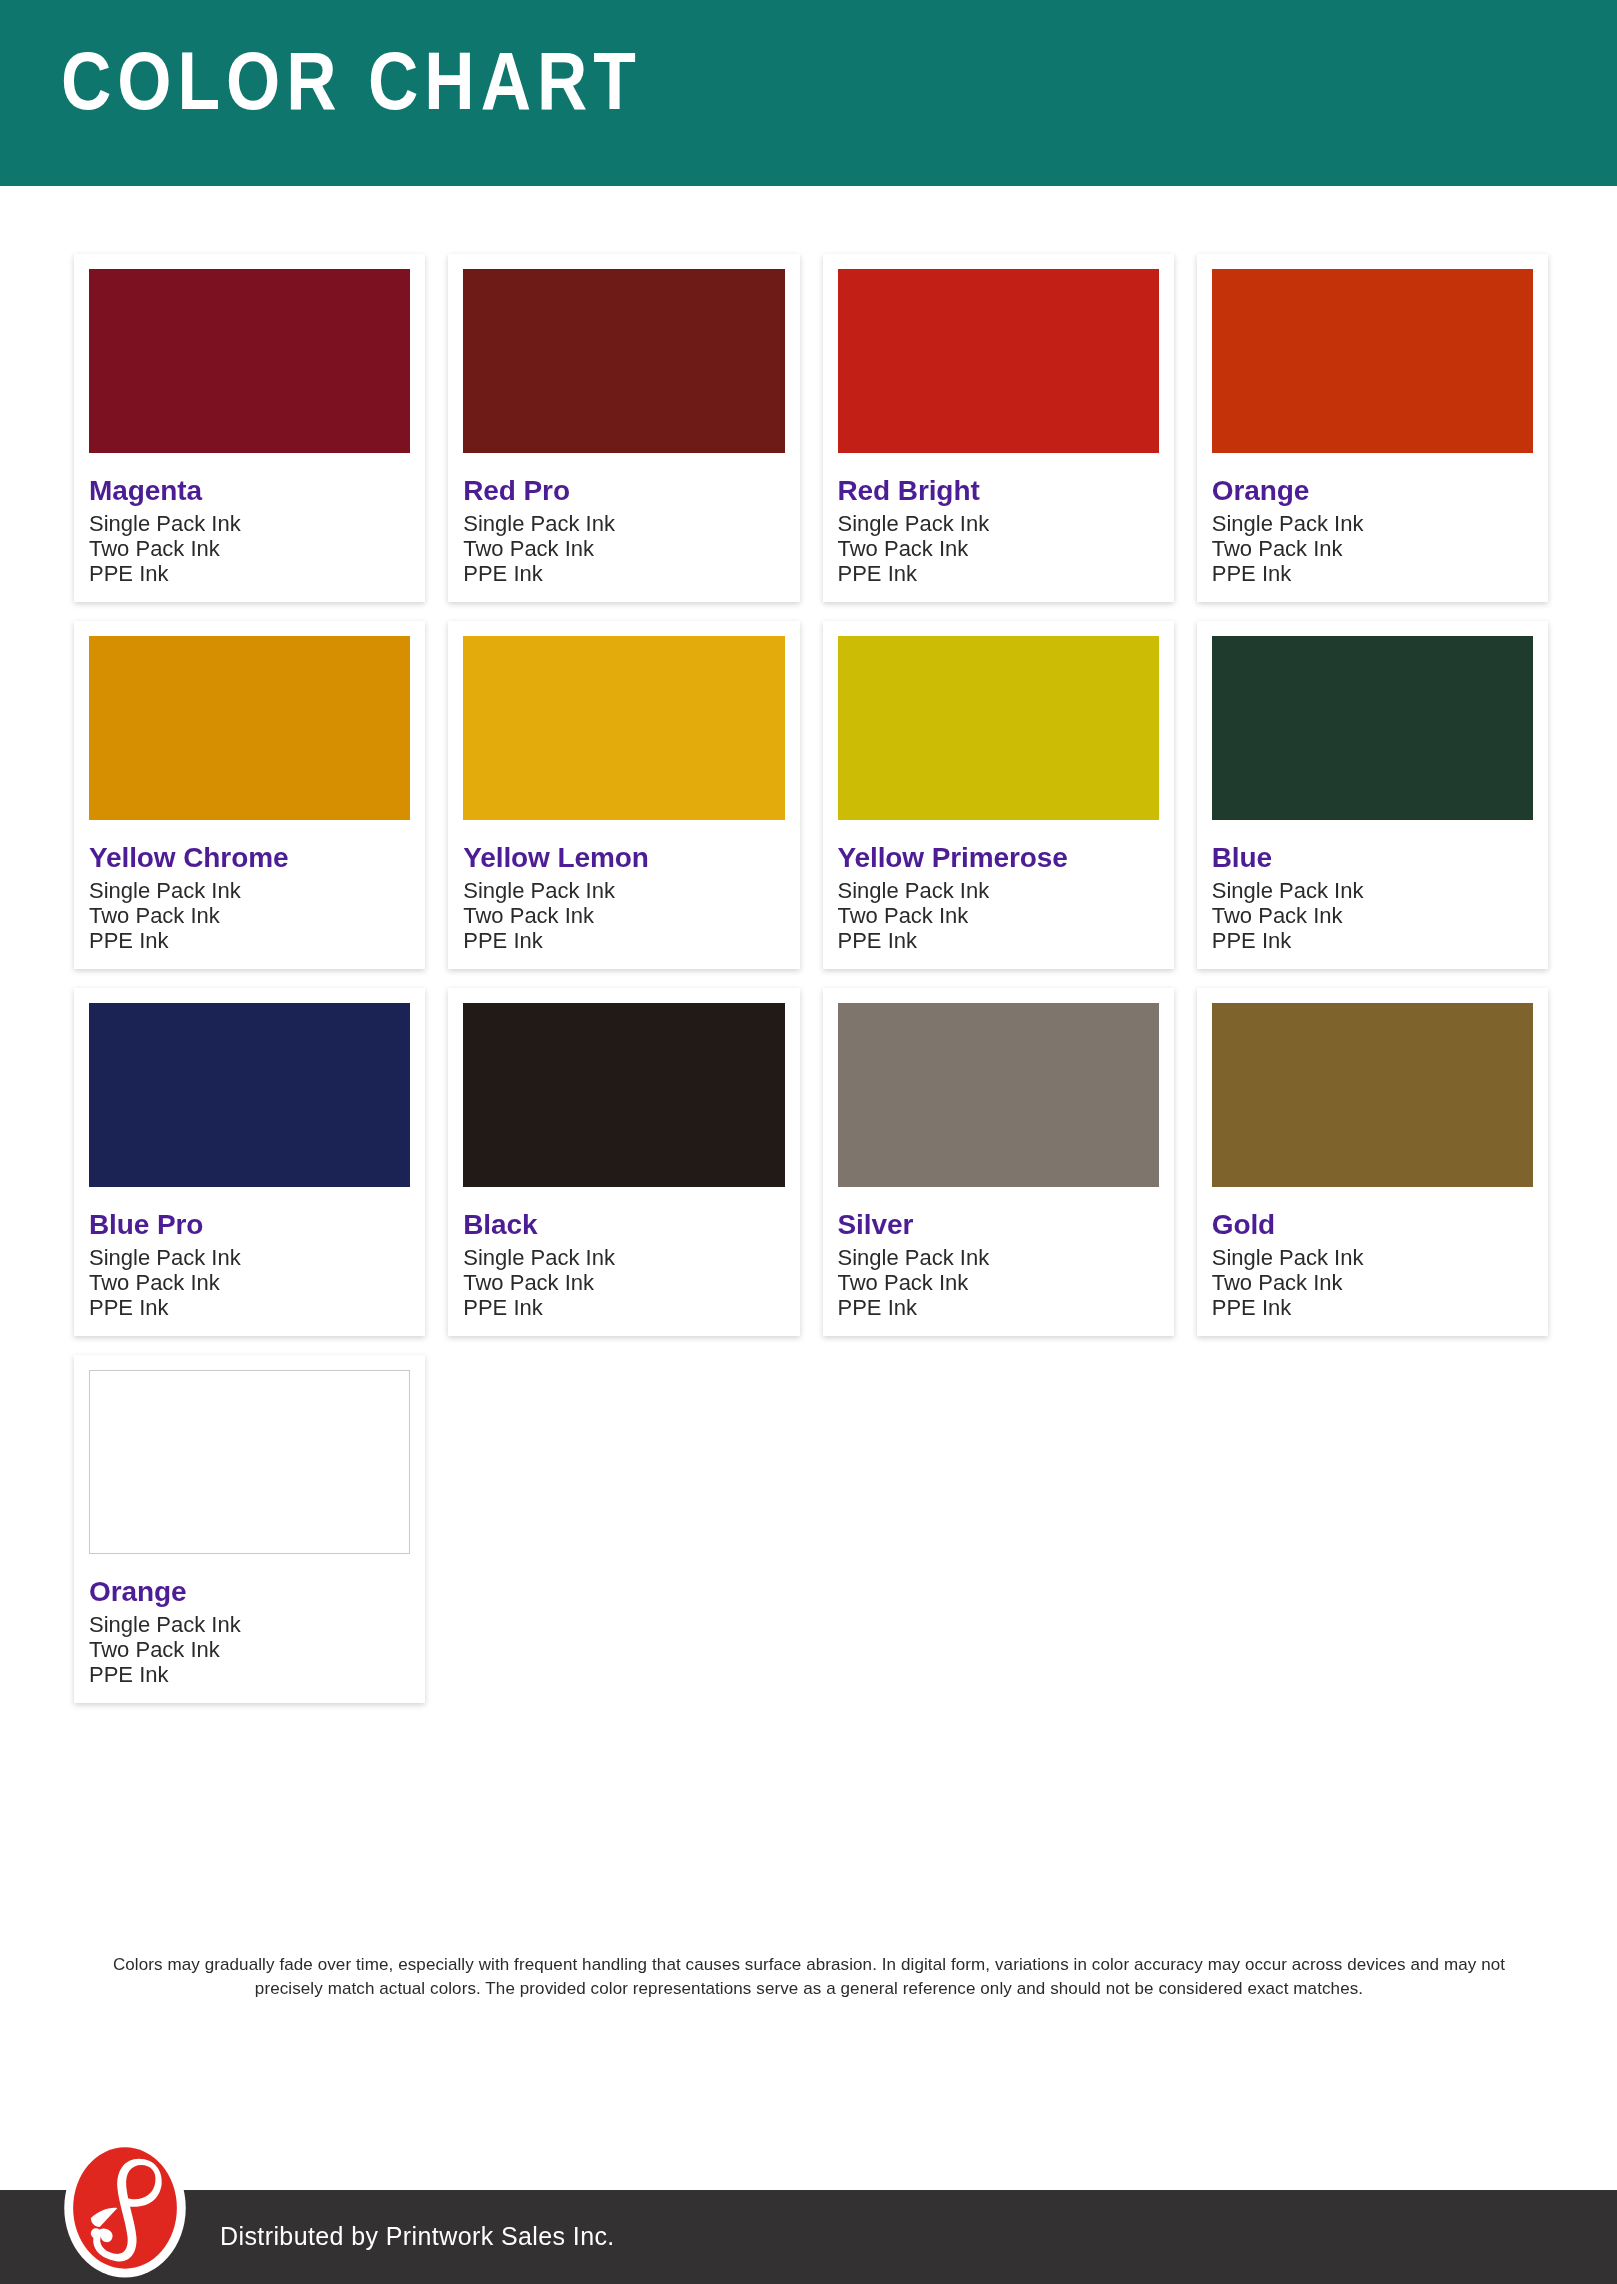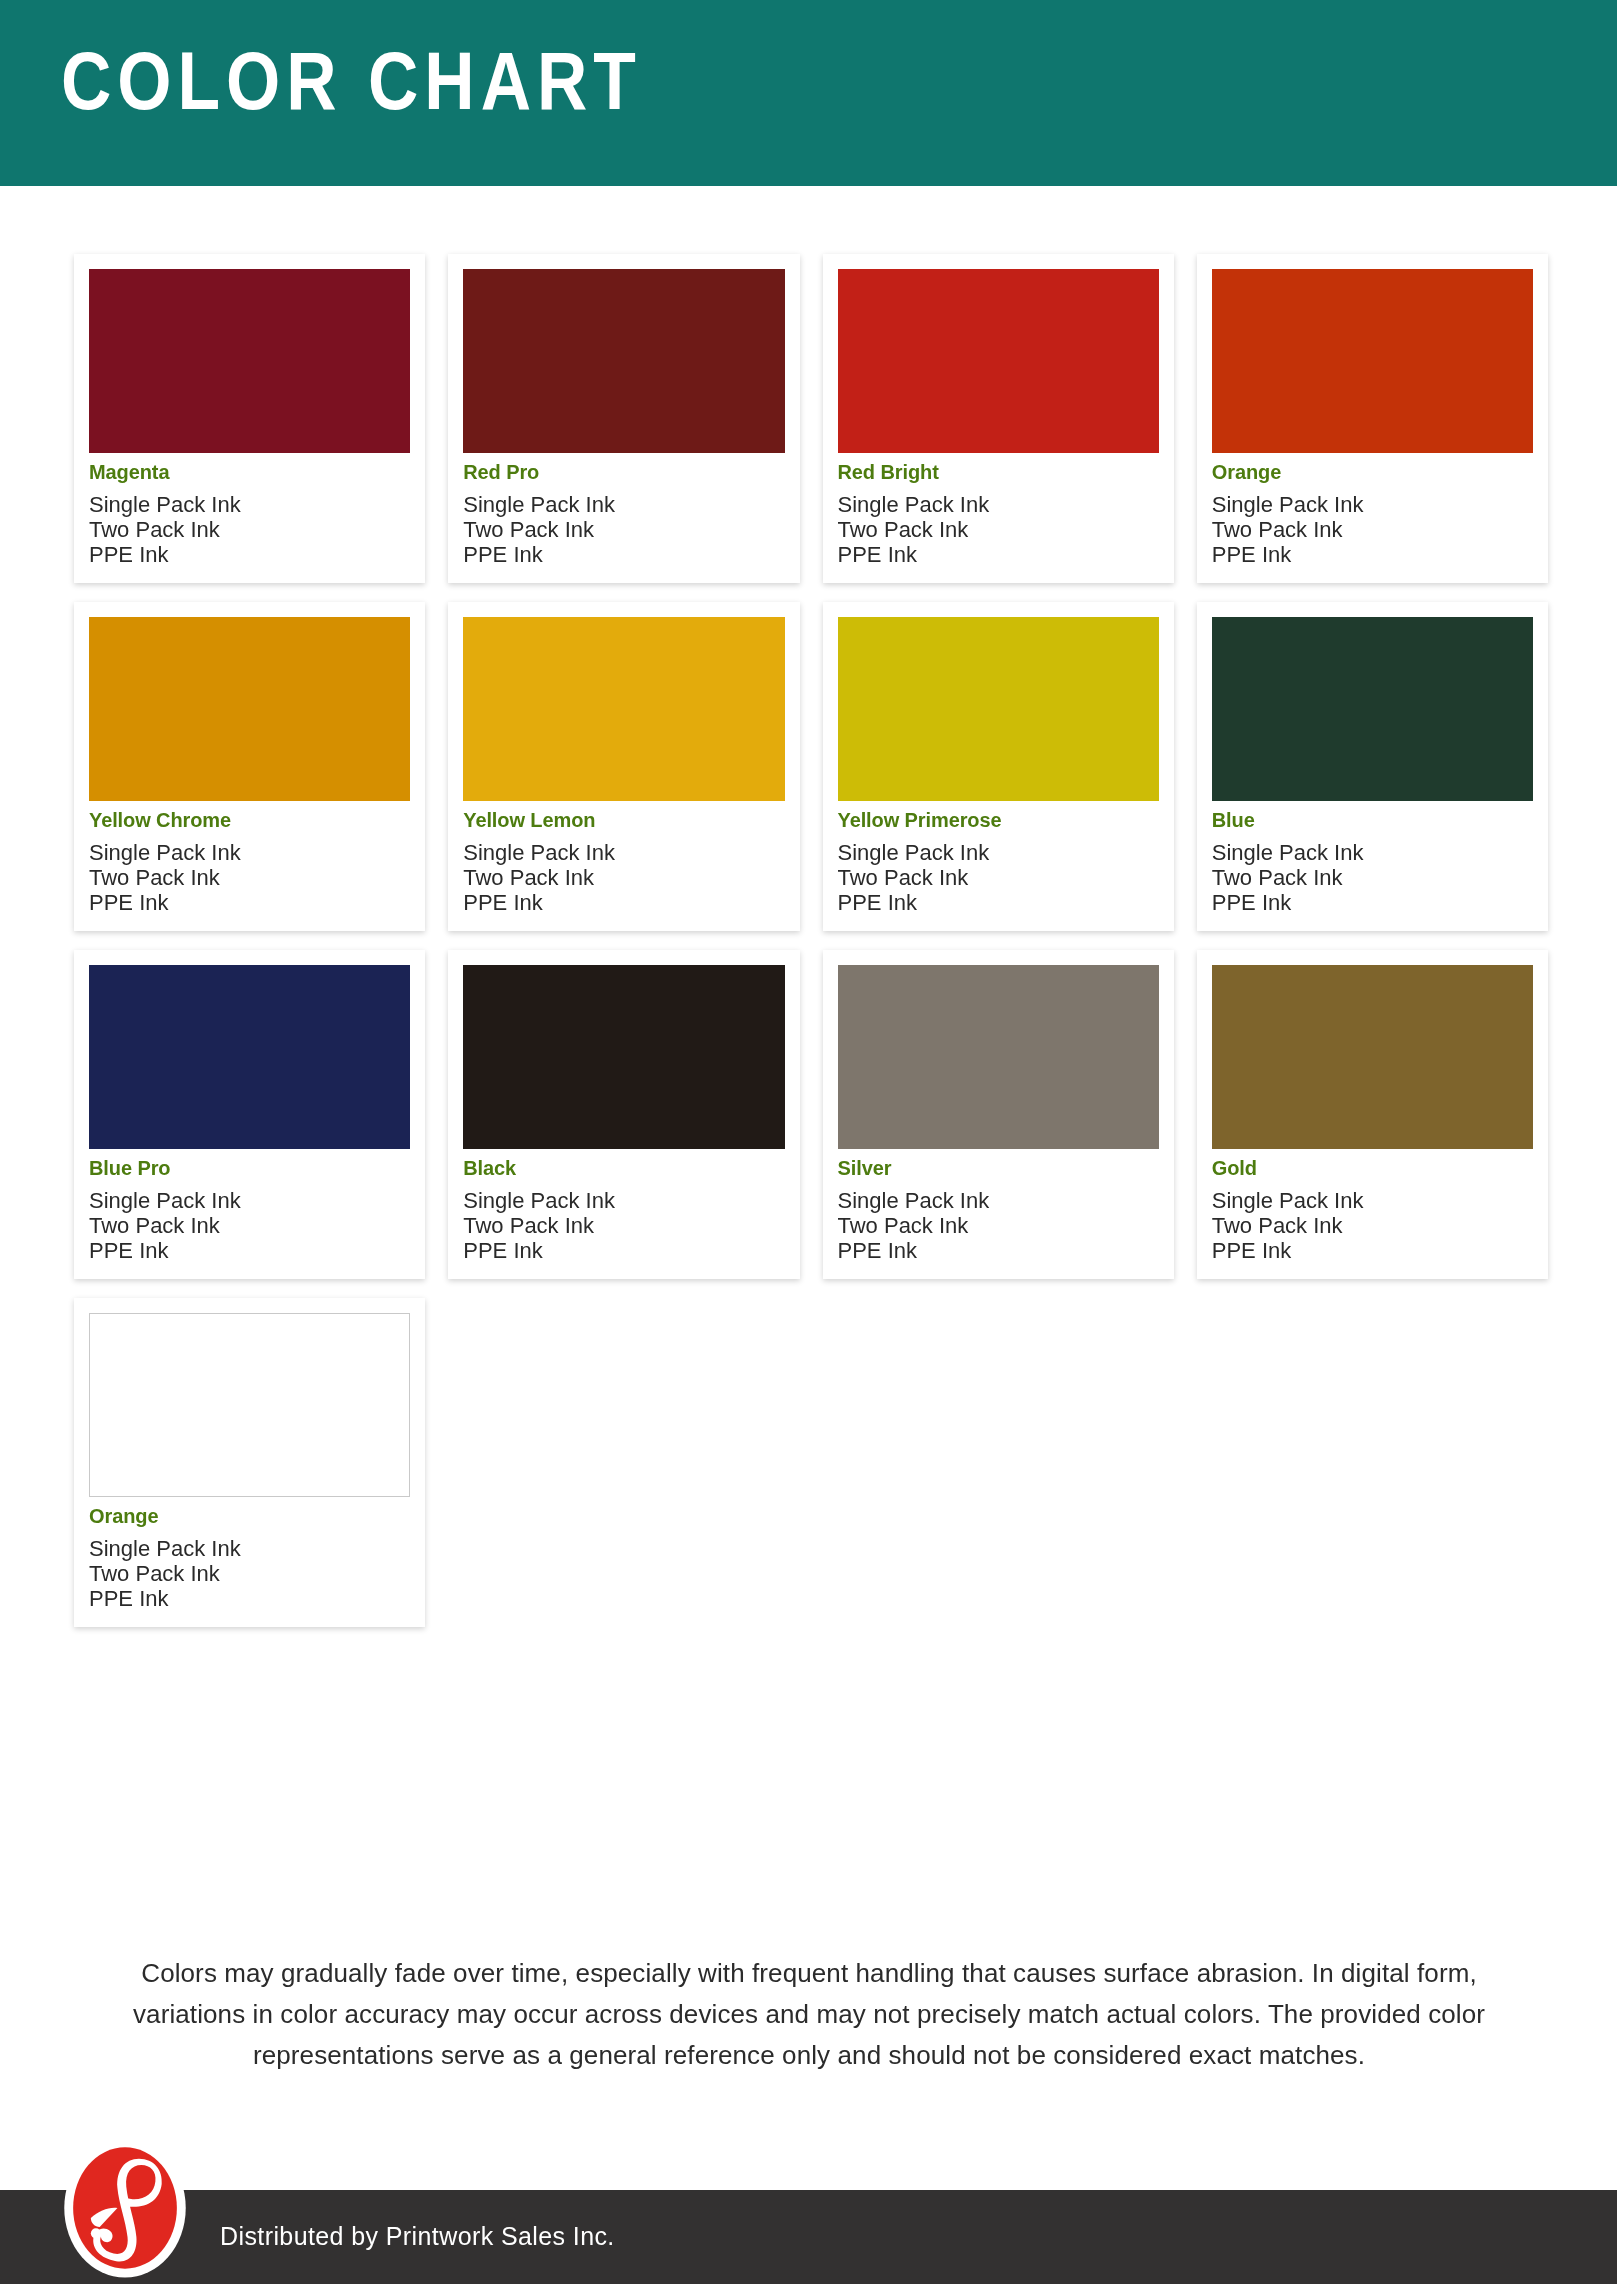--- a/index.html
+++ b/index.html
@@ -98,24 +98,24 @@
     height: 184px;
   }
 
   .swatch-chip.is-white {
     border: 1.3px solid #c9c9c9;
   }
 
   .swatch-name {
     font-family: "Liberation Sans", sans-serif;
     font-weight: 700;
-    font-size: 20px;
+    font-size: 28px;
     line-height: 24px;
-    color: #4d7c0f;
-    margin-top: 7px;
+    color: #4c1d95;
+    margin-top: 26px;
     letter-spacing: -0.1px;
   }
 
   .swatch-inks {
     margin-top: 7.6px;
   }
 
   .ink-line {
     font-family: "Liberation Sans", sans-serif;
     font-weight: 400;
@@ -127,22 +127,22 @@
 
   
   #disclaimer {
     position: absolute;
     left: 95px;
     top: 1953px;
     width: 1428px;
     text-align: center;
     font-family: "Liberation Sans Narrow", "Liberation Sans", sans-serif;
     font-weight: 400;
-    font-size: 26px;
-    line-height: 41px;
+    font-size: 17px;
+    line-height: 24px;
     color: #2b2b2b;
     letter-spacing: 0.1px;
   }
 
   
   #footer-bar {
     position: absolute;
     left: 0;
     top: 2190px;
     width: 1618px;

